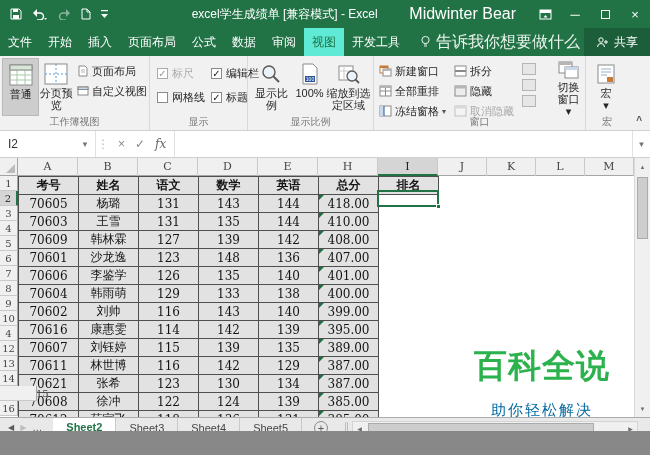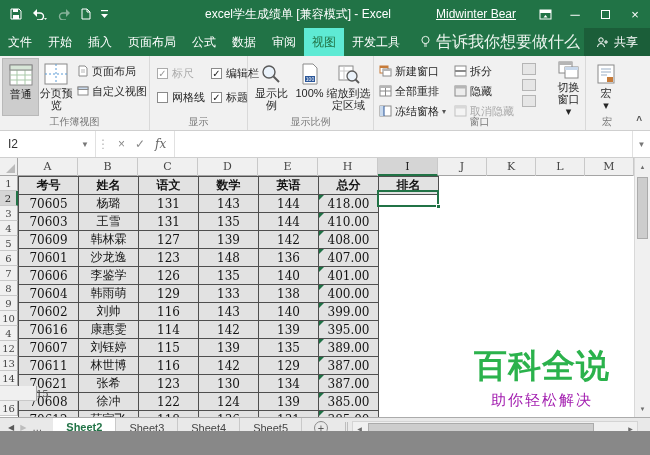--- a/index.html
+++ b/index.html
@@ -4,21 +4,21 @@
 <style>
   html,body{margin:0;padding:0;background:#888;}
   *{box-sizing:border-box;}
   .app{position:relative;width:650px;height:431px;background:#fff;overflow:hidden;
        font-family:"Liberation Sans",sans-serif;-webkit-font-smoothing:antialiased;}
   
   .titlebar{height:28px;background:#217346;display:flex;align-items:center;color:#fff;}
   .qat{display:flex;align-items:center;gap:9px;padding-left:10px;width:170px;flex:0 0 auto;}
   .qbtn{display:inline-flex;align-items:center;cursor:default;}
   .tb-title{flex:1;text-align:center;font-size:12px;color:#fff;white-space:nowrap;overflow:hidden;}
-  .tb-user{font-size:12px;margin:0 14px 0 10px;white-space:nowrap;text-decoration:underline;}
+  .tb-user{font-size:16px;margin:0 14px 0 10px;white-space:nowrap;}
   .winctl{display:flex;align-items:center;height:28px;}
   .wbtn{width:30px;height:28px;display:flex;align-items:center;justify-content:center;font-size:13px;color:#fff;}
   .maxbox{width:9px;height:9px;border:1px solid #fff;display:inline-block;}
   
   .tabrow{height:28px;background:#217346;display:flex;align-items:stretch;position:relative;color:#fff;}
   .rtab{padding:0 8px;display:flex;align-items:center;font-size:12px;white-space:nowrap;cursor:default;}
   .rtab.active{background:#5eead4;color:#217346;}
   .tellme{display:flex;align-items:center;gap:5px;font-size:16px;margin-left:12px;color:#EAF3EC;}
   .share{position:absolute;right:0;top:0;height:28px;display:flex;align-items:center;gap:5px;
          padding:0 12px;background:rgba(0,0,0,.18);font-size:12px;}
@@ -71,21 +71,21 @@
       background:#E2E2E2;border:1px solid #4F4F4F;color:#141414;overflow:hidden;white-space:nowrap;}
   .sheet th{font-weight:bold;}
   .sheet td.ghost{background:transparent;border:none;}
   .sheet td.total{position:relative;}
   .sheet td.total::before{content:"";position:absolute;left:0;top:0;width:0;height:0;
       border-top:5px solid #1E7145;border-right:5px solid transparent;}
   .selbox{position:absolute;left:377px;top:32px;width:62px;height:17px;border:2px solid #217346;z-index:4;background:transparent;}
   .selbox .handle{position:absolute;right:-4px;bottom:-4px;width:5px;height:5px;background:#217346;border:1px solid #fff;}
   .watermark{position:absolute;left:452px;top:190px;width:180px;text-align:center;z-index:5;pointer-events:none;}
   .wm-t{font-size:33px;font-weight:bold;color:#2BB24C;letter-spacing:1px;line-height:36px;white-space:nowrap;}
-  .wm-s{font-size:15px;color:#a21caf;margin-top:7px;letter-spacing:2px;white-space:nowrap;}
+  .wm-s{font-size:15px;color:#0369a1;margin-top:17px;letter-spacing:2px;white-space:nowrap;}
   .vscroll{position:absolute;right:0;top:0;width:16px;height:259px;background:#F0F0F0;border-left:1px solid #D9D9D9;z-index:6;}
   .vs-up,.vs-dn{position:absolute;left:0;width:15px;height:15px;display:flex;align-items:center;justify-content:center;
       font-size:6px;color:#6E6E6E;}
   .vs-up{top:1px;} .vs-dn{bottom:1px;}
   .vs-thumb{position:absolute;left:2px;top:19px;width:11px;height:62px;background:#CDCDCD;border:1px solid #ABABAB;}
   
   .sheetbar{height:20px;background:#E9E9E9;border-top:1px solid #ABABAB;display:flex;align-items:stretch;position:relative;font-size:11px;color:#444;}
   .snav{display:flex;align-items:center;gap:6px;padding:0 6px 0 8px;color:#5A5A5A;font-size:8px;}
   .sdots{color:#5A5A5A;font-size:10px;letter-spacing:1px;margin-right:4px;}
   .stab{display:flex;align-items:center;padding:0 13px;border-right:1px solid #C9C9C9;cursor:default;}

